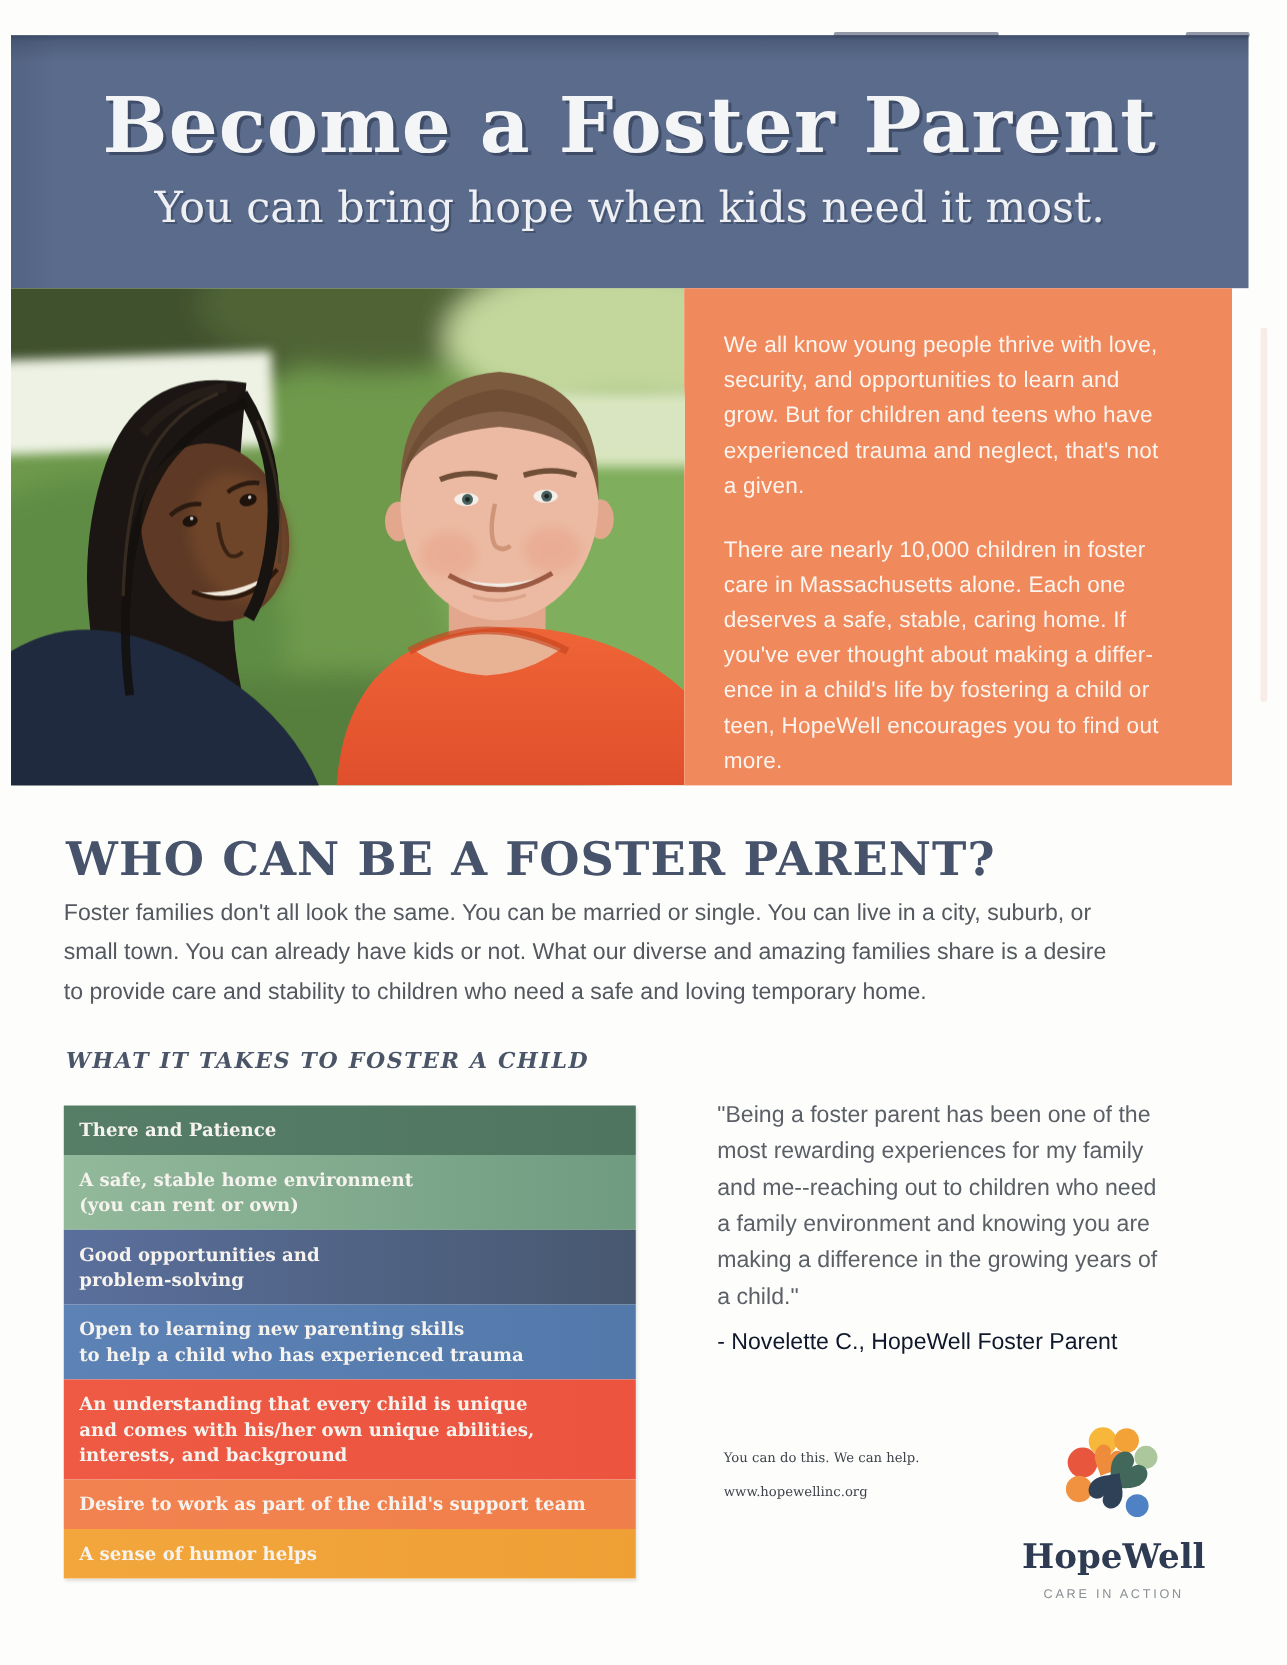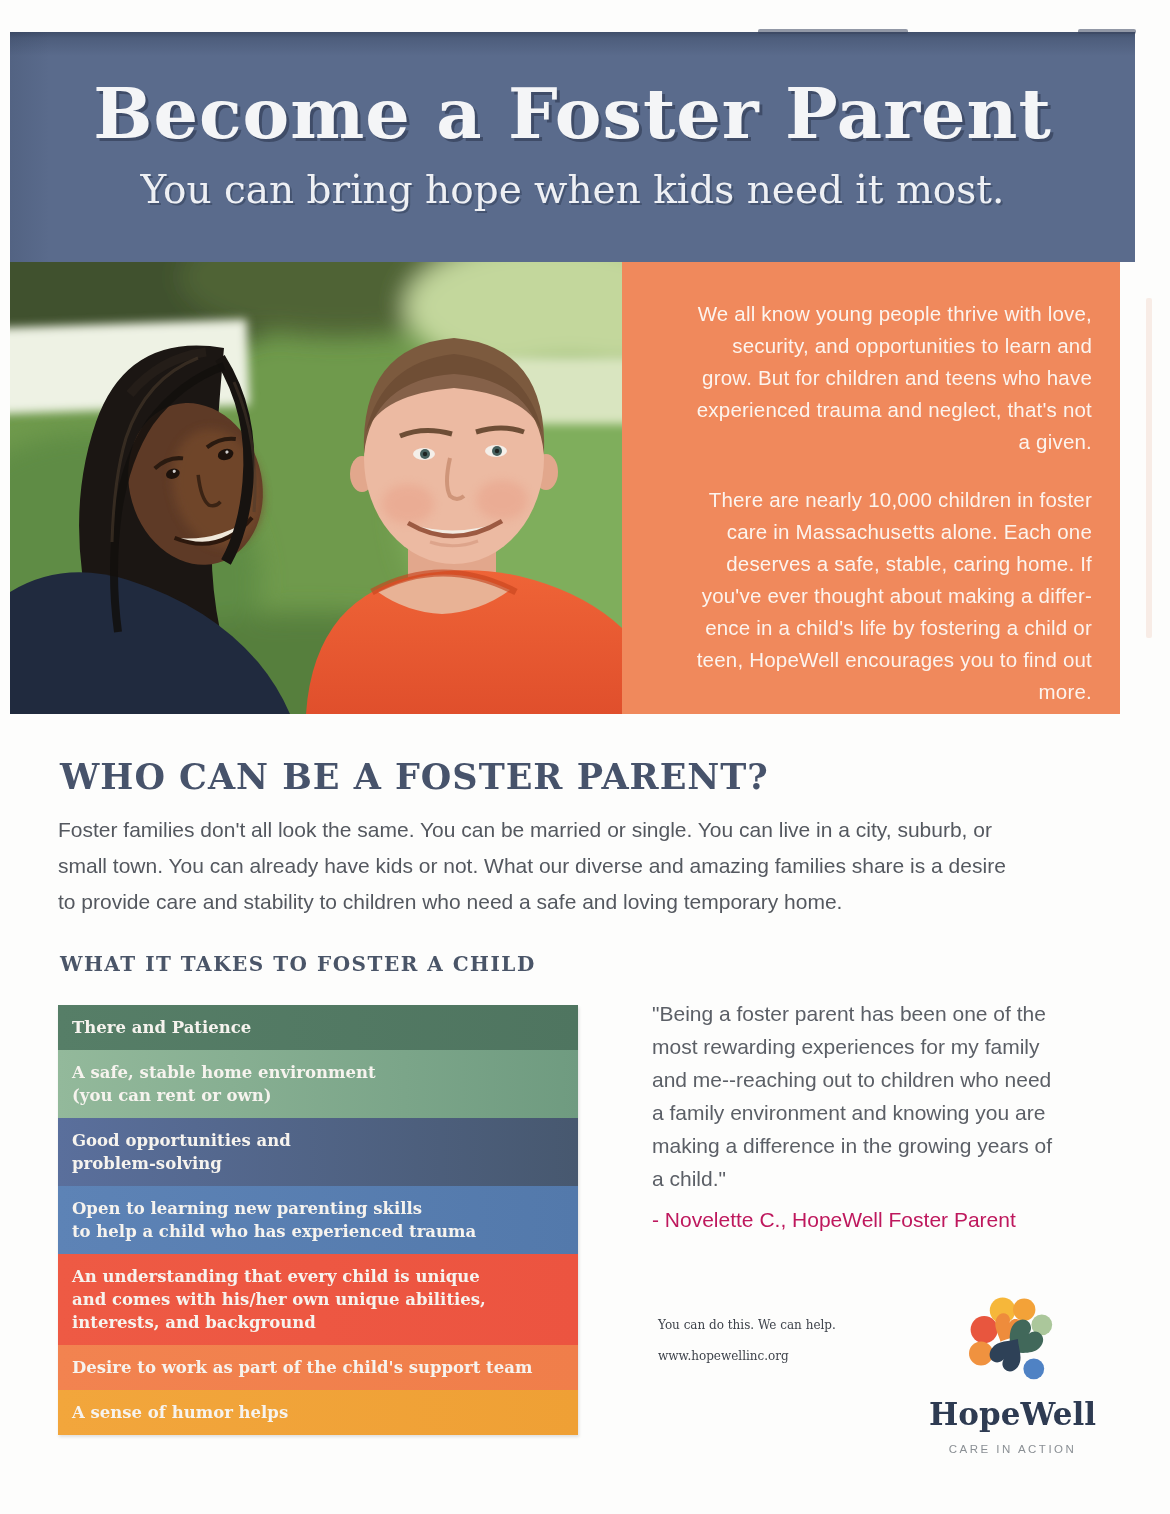--- a/index.html
+++ b/index.html
@@ -14,42 +14,42 @@
   .hero h1{margin:0;padding-top:40px;text-align:center;
         font-family:"DejaVu Serif","Liberation Serif",serif;font-weight:bold;font-size:70px;
         color:#f4f5f7;letter-spacing:1px;text-shadow:3px 3px 0 rgba(30,40,60,.45);}
   .hero .sub{margin-top:12px;text-align:center;font-family:"DejaVu Serif","Liberation Serif",serif;
         font-size:39px;color:#eef0f4;text-shadow:2px 2px 0 rgba(30,40,60,.35);}
 
   
   .photo{position:absolute;left:10px;top:262px;width:612px;height:452px;overflow:hidden;}
   .photo svg{display:block;}
   .intro{position:absolute;left:622px;top:262px;width:498px;height:452px;box-sizing:border-box;
-        padding:36px 28px 0 36px;text-align:right;}
+        padding:36px 28px 0 36px;}
   .intro p{margin:0 0 26px;white-space:pre-line;font-size:20.5px;line-height:32px;
         color:#fcf4ee;letter-spacing:.2px;}
 
   
   .who-heading{position:absolute;left:60px;top:756px;font-family:"DejaVu Serif","Liberation Serif",serif;
-        font-weight:bold;font-size:35px;letter-spacing:1px;color:#47536b;}
+        font-weight:bold;font-size:42px;letter-spacing:1px;color:#47536b;}
   .who-body{position:absolute;left:58px;top:812px;width:1075px;white-space:pre-line;
         font-size:21px;line-height:36px;color:#54585f;}
 
   
   .what-heading{position:absolute;left:60px;top:952px;font-family:"DejaVu Serif","Liberation Serif",serif;
         font-weight:bold;font-size:20px;letter-spacing:1.5px;color:#4a5568;}
   .bars{position:absolute;left:58px;top:1005px;width:520px;box-shadow:1px 2px 3px rgba(0,0,0,.12);}
   .bar{box-sizing:border-box;padding:11px 14px;}
   .bar span{display:block;white-space:pre-line;font-family:"DejaVu Serif","Liberation Serif",serif;
         font-weight:bold;font-size:16.5px;line-height:23px;color:#f6f3ee;}
 
   
   .quote{position:absolute;left:652px;top:997px;width:478px;white-space:pre-line;
         font-size:21px;line-height:33px;color:#5b5f66;}
-  .attribution{position:absolute;left:652px;top:1208px;font-size:21px;color:#be185d;}
+  .attribution{position:absolute;left:652px;top:1208px;font-size:21px;color:#0f172a;}
 
   
   .cta{position:absolute;left:658px;top:1318px;font-family:"DejaVu Serif","Liberation Serif",serif;
         font-size:12px;color:#3e434b;}
   .cta .url{display:block;margin-top:17px;color:#3e434b;text-decoration:none;}
   .logo{position:absolute;left:905px;top:1292px;width:215px;text-align:center;}
   .logo svg{width:96px;height:96px;}
   .wordmark{margin-top:4px;font-family:"DejaVu Serif","Liberation Serif",serif;font-weight:bold;
         font-size:31px;color:#2e3b52;}
   .tagline{margin-top:11px;font-size:11.5px;letter-spacing:2.5px;color:#8a8f94;}
@@ -165,21 +165,21 @@
 ence in a child's life by fostering a child or
 teen, HopeWell encourages you to find out
 more.</p>
   </aside>
 
   <h2 class="who-heading" style="margin:0;">WHO CAN BE A FOSTER PARENT?</h2>
   <p class="who-body" style="margin:0;">Foster families don't all look the same. You can be married or single. You can live in a city, suburb, or
 small town. You can already have kids or not. What our diverse and amazing families share is a desire
 to provide care and stability to children who need a safe and loving temporary home.</p>
 
-  <h3 class="what-heading" style="margin:0;">WHAT IT TAKES TO FOSTER A CHILD</h3>
+  <h3 class="what-heading" style="margin:0;font-style:italic;">WHAT IT TAKES TO FOSTER A CHILD</h3>
   <div class="bars">
       <div class="bar" style="background: linear-gradient(90deg, rgb(86, 126, 103), rgb(79, 117, 96));">
         <span>There and Patience</span>
       </div>
       <div class="bar" style="background: linear-gradient(90deg, rgb(147, 185, 155), rgb(111, 155, 128));">
         <span>A safe, stable home environment
 (you can rent or own)</span>
       </div>
       <div class="bar" style="background: linear-gradient(90deg, rgb(90, 111, 156), rgb(71, 88, 111));">
         <span>Good opportunities and

